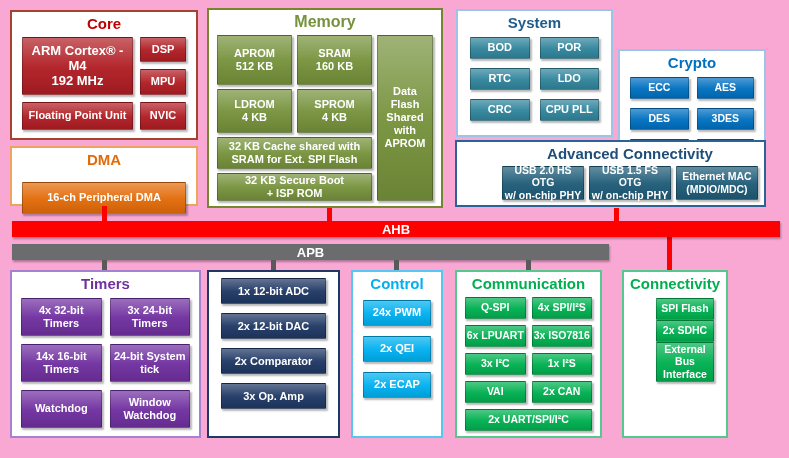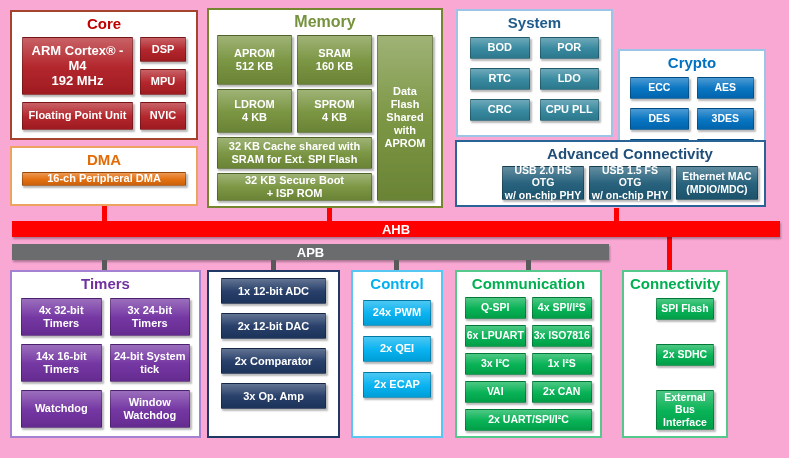--- a/index.html
+++ b/index.html
@@ -24,21 +24,21 @@
   #core .grid{display:grid;grid-template-columns:1fr 46px;grid-template-rows:58px 28px;gap:7px;padding:3px 10px 9px;}
   #core .grid .col{display:flex;flex-direction:column;gap:7px;}
   #core .box{background-color:var(--core);}
   #core .cpu{font-size:13px;}
   #core .dsp{flex:0 0 25px;}
   #core .mpu{flex:1;}
 
   
   #dma{left:10px;top:146px;width:188px;height:60px;border-color:var(--dma-border);}
   #dma .block-title{color:var(--dma-title);}
-  #dma .box{background-color:var(--dma);height:14px;margin:2px 10px 0;text-align:center;}
+  #dma .box{background-color:var(--dma);height:32px;margin:12px 10px 0;text-align:center;}
 
   
   #memory{left:207px;top:8px;width:236px;height:200px;border-color:var(--memory-border);}
   #memory .block-title{color:var(--memory-title);font-size:16px;}
   #memory .grid{display:grid;grid-template-columns:1fr 1fr 56px;grid-template-rows:50px 44px 32px 28px;gap:4px 5px;padding:2px 8px 8px;}
   #memory .box{background-color:var(--memory);}
   #memory .dataflash{grid-column:3;grid-row:1 / span 4;}
   #memory .wide{grid-column:1 / span 2;}
 
   
@@ -81,21 +81,21 @@
   #control .box{background-color:var(--control-box);}
 
   #communication{left:455px;top:270px;width:147px;height:168px;border-color:var(--green-border);}
   #communication .block-title{color:var(--green-title);}
   #communication .grid{display:grid;grid-template-columns:1fr 1fr;grid-template-rows:repeat(5,22px);gap:6px;padding:3px 8px 8px;}
   #communication .box{background-color:var(--green-box);font-size:10.5px;}
   #communication .wide{grid-column:1 / span 2;}
 
   #connectivity{left:622px;top:270px;width:106px;height:168px;border-color:var(--green-border);}
   #connectivity .block-title{color:var(--green-title);}
-  #connectivity .grid{display:grid;grid-template-rows:22px 22px 40px;gap:24px;padding:4px 12px;margin-left:20px;}
+  #connectivity .grid{display:grid;grid-template-rows:22px 22px 40px;gap:0;padding:4px 12px;margin-left:20px;}
   #connectivity .box{background-color:var(--green-box);font-size:10.5px;}
 </style>
 </head>
 <body>
 
 <div id="stage">
 
   <section class="block" id="core">
     <div class="block-title">Core</div>
     <div class="grid">

